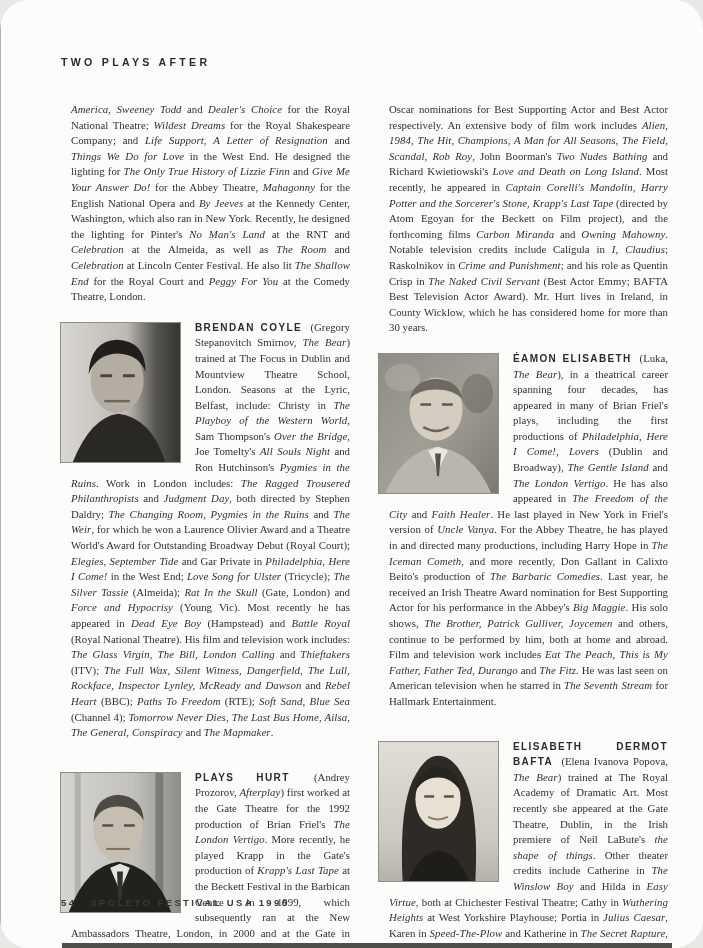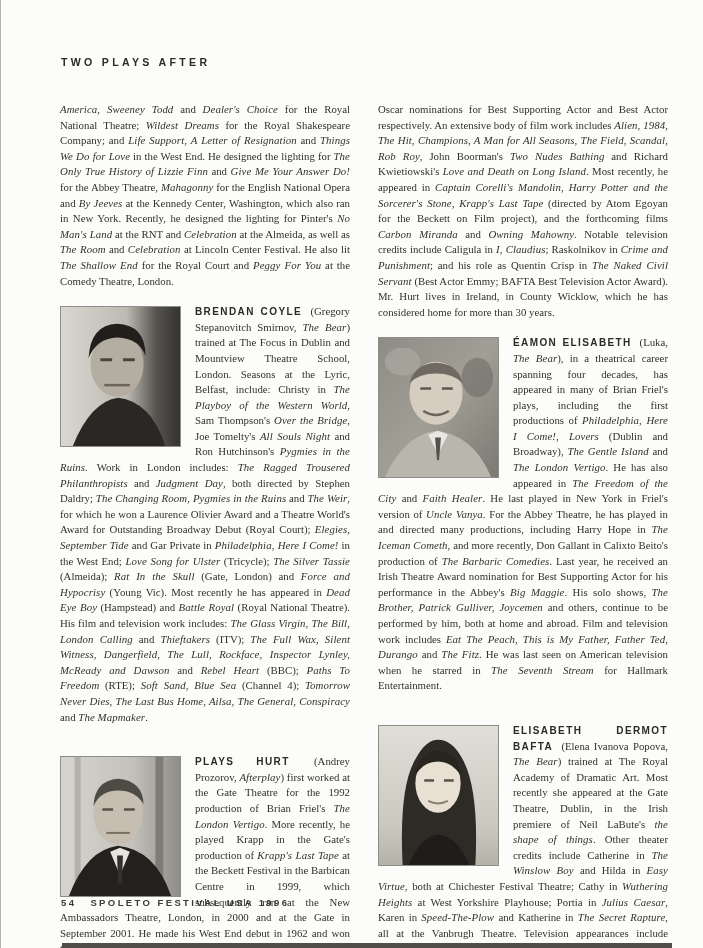--- a/index.html
+++ b/index.html
@@ -1,24 +1,24 @@
 <!DOCTYPE html>
 <html><head>
 <meta charset="utf-8">
 <style>
   html,body{margin:0;padding:0;background:#e9e8e4;}
   .page{position:relative;width:703px;height:948px;background:#fcfcfa;overflow:hidden;
-        font-family:"Liberation Serif",serif;color:#32302b;margin:0 auto;}
+        font-family:"Liberation Serif",serif;color:#32302b;margin:0 auto;border-radius:29px;}
   .scan-edge-left{position:absolute;left:0;top:0;width:1px;height:948px;background:#b4b2ad;}
   .running-head{position:absolute;left:61px;top:56px;font-family:"Liberation Sans",sans-serif;
         font-weight:bold;font-size:11.5px;letter-spacing:3.6px;color:#2b2a26;
         transform:scaleX(.92);transform-origin:left center;white-space:nowrap;}
   .columns{position:absolute;left:60px;top:102px;width:608px;display:flex;gap:28px;}
   .col{width:290px;}
-  .para{font-size:10.8px;line-height:15.6px;text-align:justify;margin:0 0 15px 0;
+  .para{font-size:10.8px;line-height:15.6px;text-align:justify;margin:0 0 15px 11px;
         text-justify:inter-word;}
   .para i{letter-spacing:.1px;}
   .bio{margin:0 0 14px 0;}
   .bio::after{content:"";display:block;clear:both;}
   .photo{float:left;width:121px;height:141px;margin:2px 14px 2px 0;border:1px solid #8f8d87;
         box-sizing:border-box;background:#cfcdc7;}
   .photo svg{display:block;width:100%;height:100%;}
   .bio-name{font-family:"Liberation Sans",sans-serif;font-weight:bold;font-size:10px;
         letter-spacing:1.4px;color:#2b2a26;margin-right:4px;white-space:normal;}
   .folio{position:absolute;left:61px;top:897px;font-family:"Liberation Sans",sans-serif;

